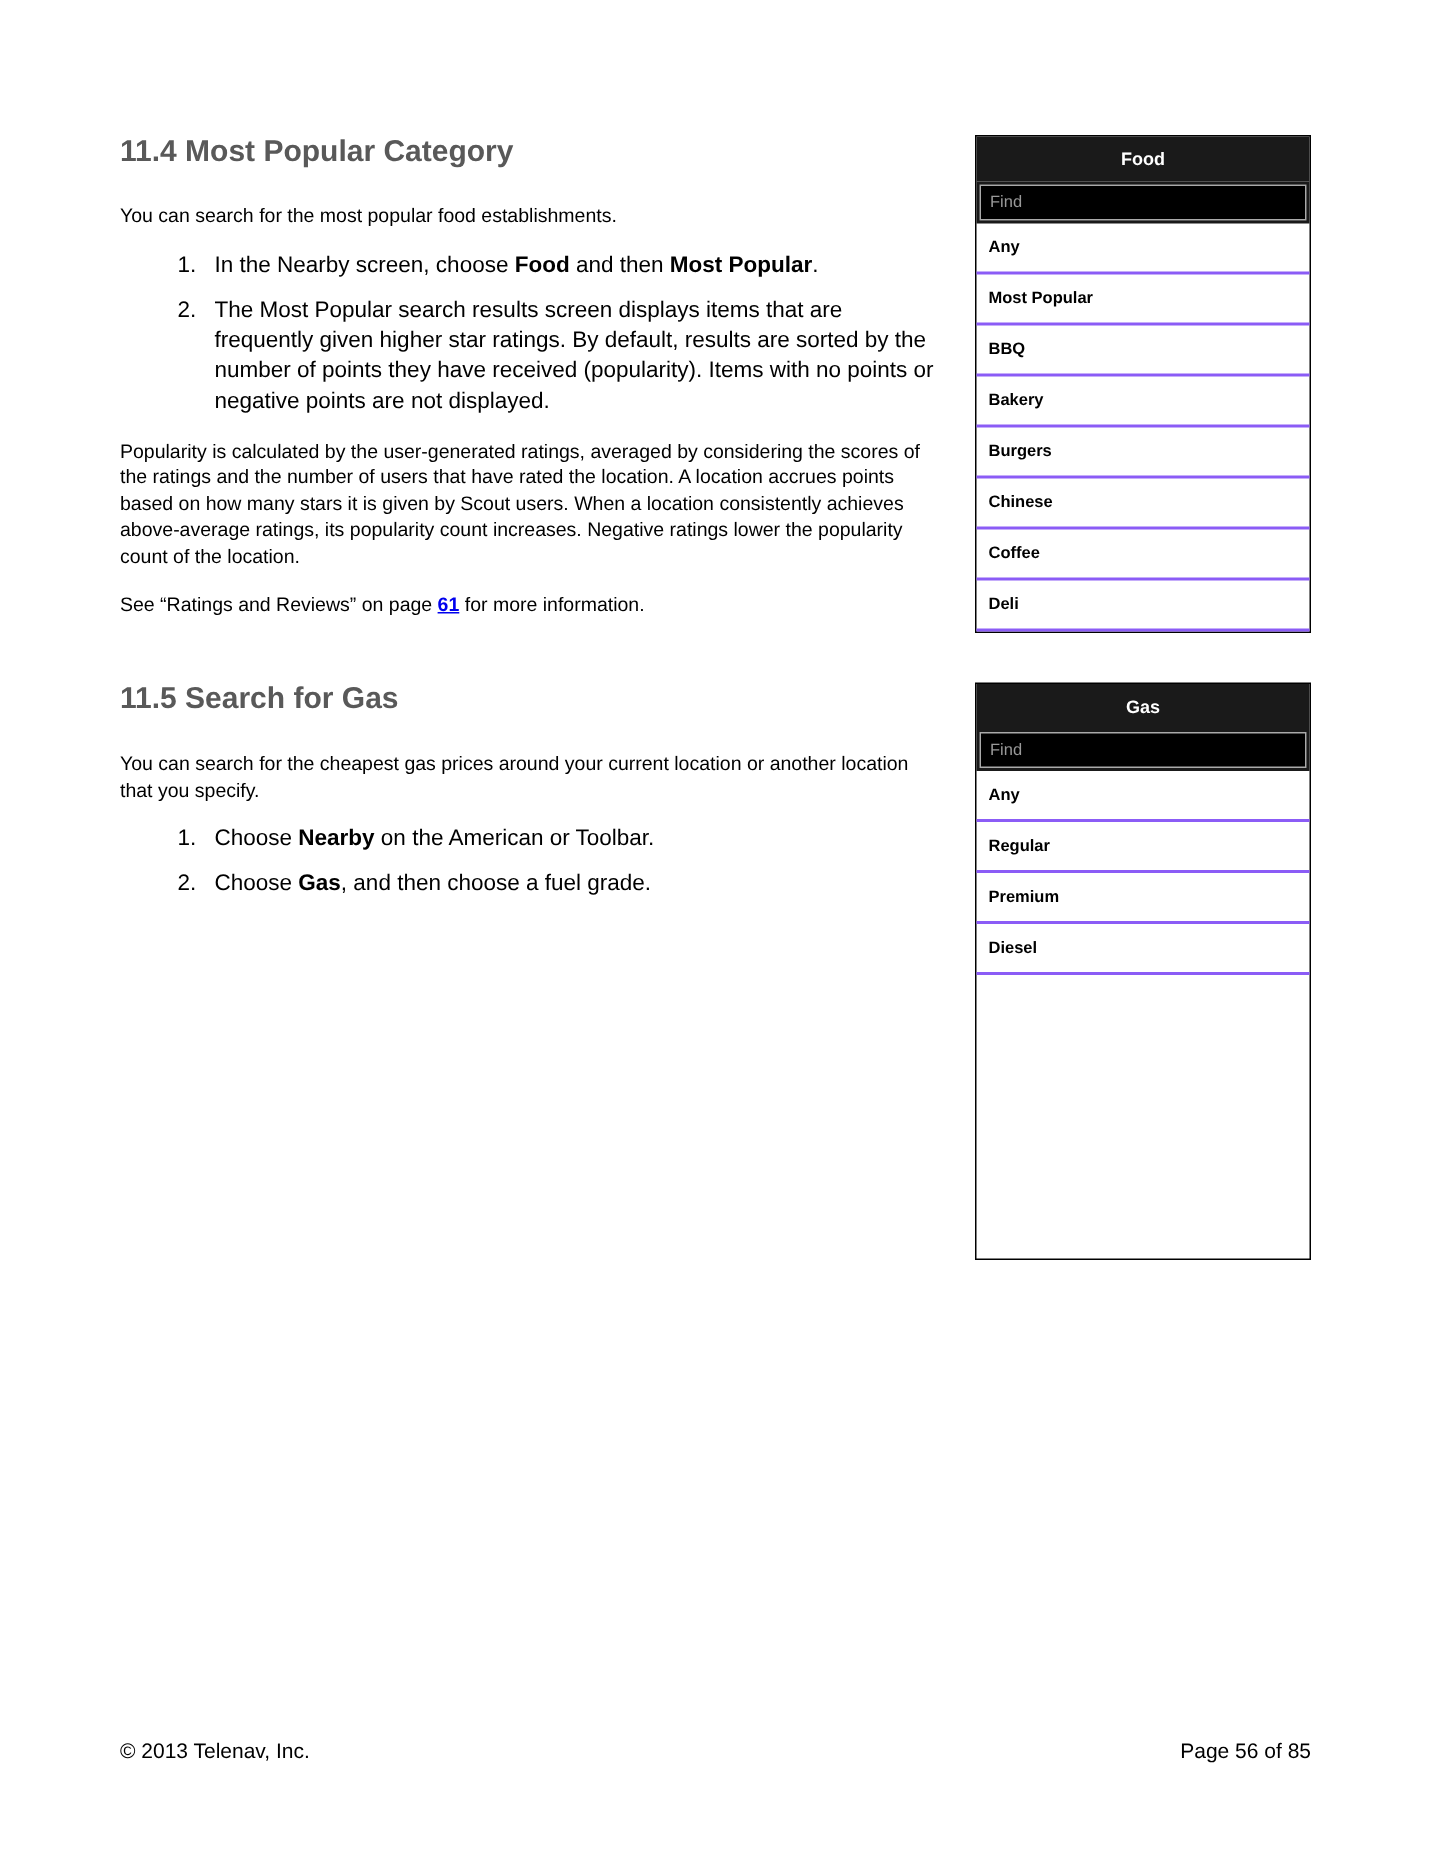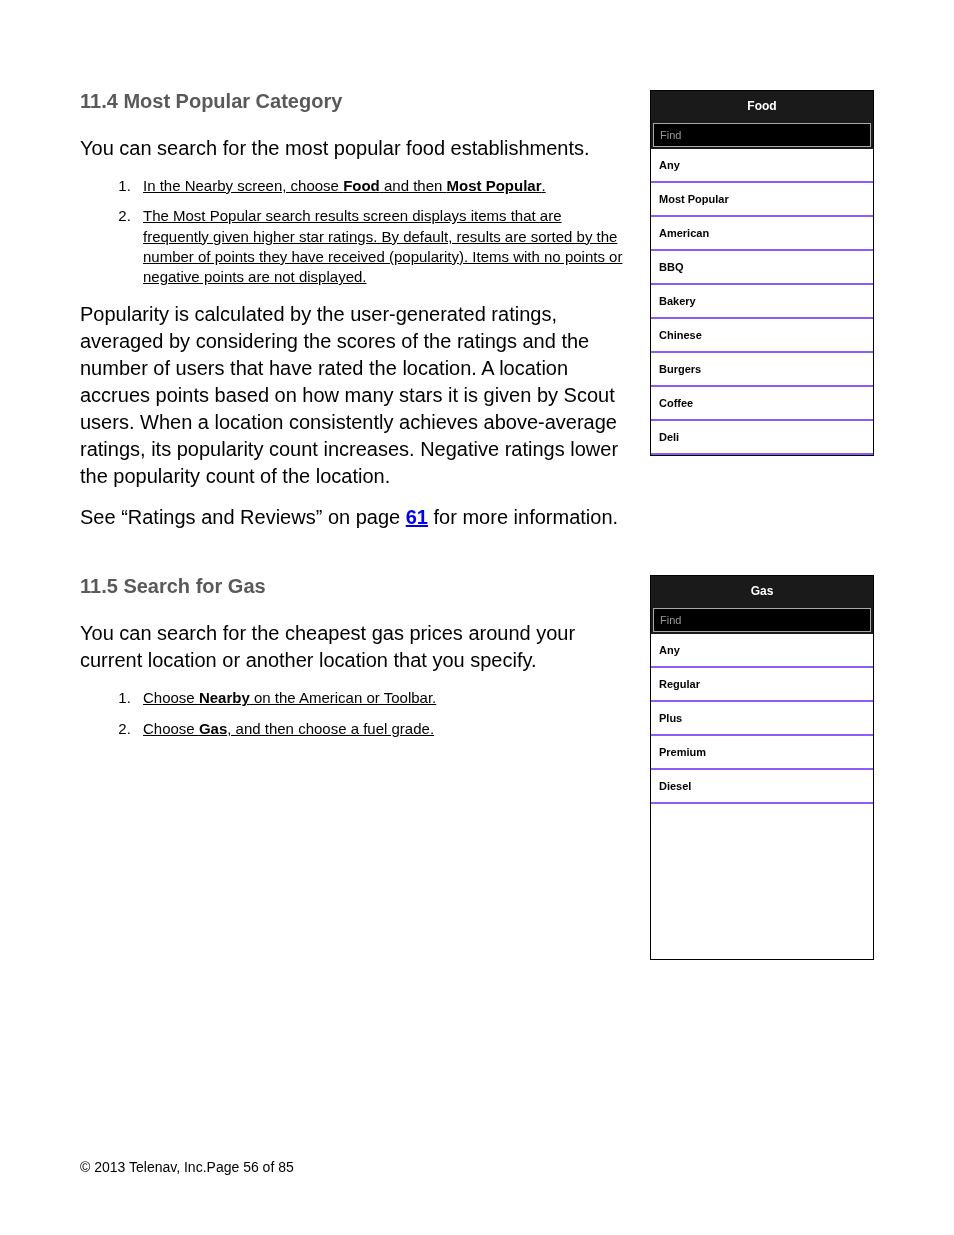--- a/index.html
+++ b/index.html
@@ -19,35 +19,34 @@
   }
   .left-col { flex: 1; min-width: 0; }
   .right-col { width: 224px; flex-shrink: 0; }
   h2 {
     font-size: 20px;
     font-weight: bold;
     color: #595959;
     margin-bottom: 22px;
   }
   p {
-    font-size: 20px;
+    font-size: 13px;
     line-height: 1.35;
     margin-bottom: 14px;
     color: #000;
   }
   ol {
     margin: 0 0 14px 0;
     padding-left: 55px;
   }
   ol li {
     font-size: 15px;
     line-height: 1.35;
     margin-bottom: 10px;
     padding-left: 8px;
-    text-decoration: underline;
   }
   .bold { font-weight: bold; }
   a.pagelink { color: #0000EE; text-decoration: underline; font-weight: bold; }
   
   .phone {
     border: 1px solid #000;
     background: #fff;
     display: flex;
     flex-direction: column;
   }
@@ -78,20 +77,21 @@
     font-weight: bold;
     color: #000;
   }
   .phone-gas { height: 385px; }
   .footer {
     position: absolute;
     left: 80px;
     right: 80px;
     bottom: 60px;
     display: flex;
+    justify-content: space-between;
     font-size: 14px;
     color: #000;
   }
 </style>
 </head>
 <body>
 
 <div class="content-row">
   <div class="left-col">
     <h2>11.4 Most Popular Category</h2>
@@ -109,25 +109,24 @@
   </div>
   <div class="right-col">
     <div class="phone">
       <div class="phone-header">Food</div>
       <div class="phone-search">
         <div class="phone-search-input">Find</div>
       </div>
       <div class="phone-list">
         <div class="phone-item">Any</div>
         <div class="phone-item">Most Popular</div>
-        <div class="phone-item">American</div>
         <div class="phone-item">BBQ</div>
         <div class="phone-item">Bakery</div>
+        <div class="phone-item">Burgers</div>
         <div class="phone-item">Chinese</div>
-        <div class="phone-item">Burgers</div>
         <div class="phone-item">Coffee</div>
         <div class="phone-item">Deli</div>
       </div>
     </div>
   </div>
 </div>
 
 <div class="content-row">
   <div class="left-col">
     <h2>11.5 Search for Gas</h2>
@@ -143,21 +142,20 @@
   </div>
   <div class="right-col">
     <div class="phone phone-gas">
       <div class="phone-header">Gas</div>
       <div class="phone-search">
         <div class="phone-search-input">Find</div>
       </div>
       <div class="phone-list">
         <div class="phone-item">Any</div>
         <div class="phone-item">Regular</div>
-        <div class="phone-item">Plus</div>
         <div class="phone-item">Premium</div>
         <div class="phone-item">Diesel</div>
       </div>
     </div>
   </div>
 </div>
 
 <div class="footer">
   <span>© 2013 Telenav, Inc.</span>
   <span>Page 56 of 85</span>

